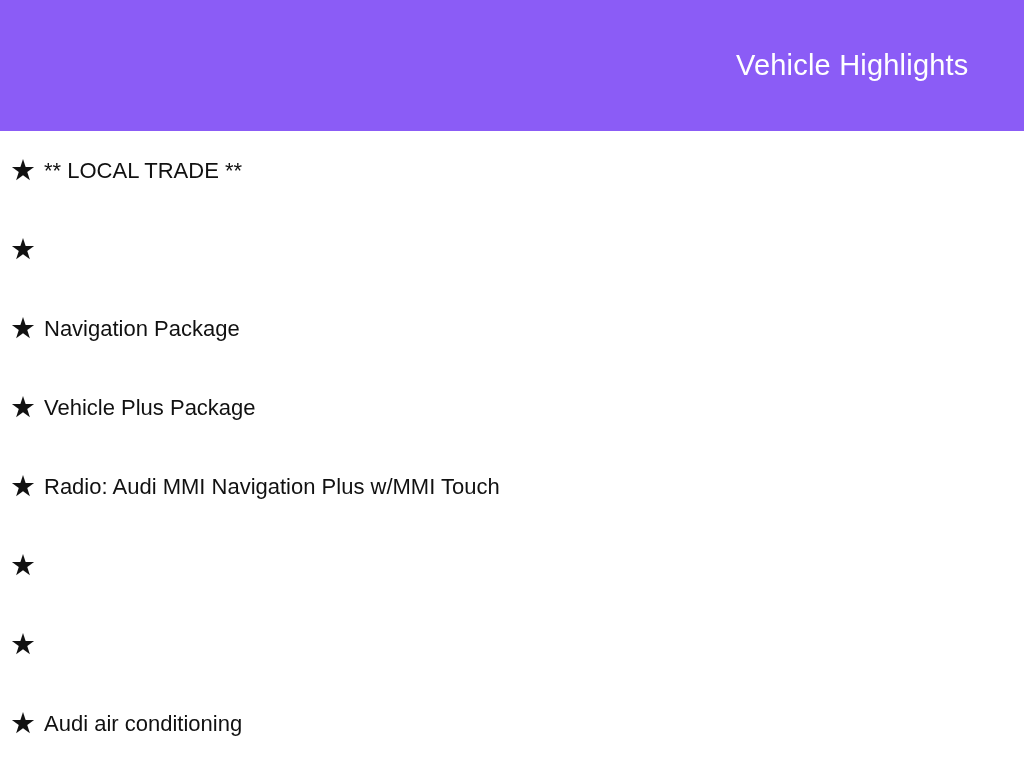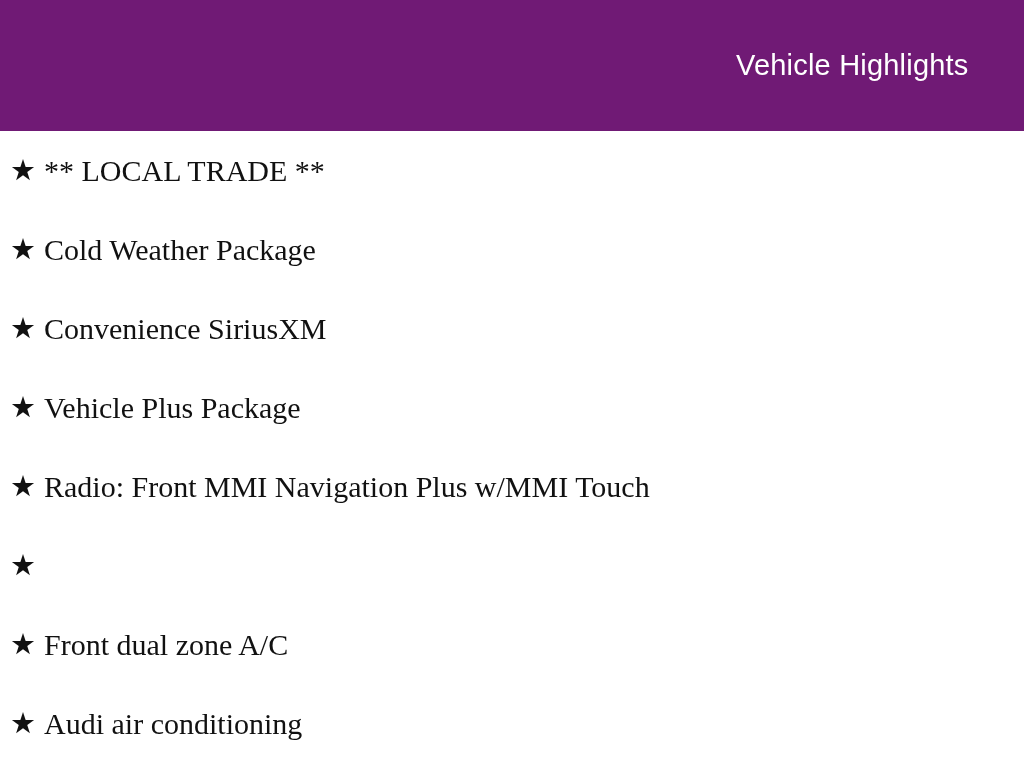--- a/index.html
+++ b/index.html
@@ -6,21 +6,21 @@
   html, body {
     width: 1024px;
     height: 768px;
     overflow: hidden;
     background: #ffffff;
     font-family: "Liberation Sans", sans-serif;
   }
   .header {
     width: 1024px;
     height: 131px;
-    background: #701a75;
+    background: #8b5cf6;
     display: flex;
     align-items: center;
   }
   .header-title {
     color: #ffffff;
     font-size: 29px;
     margin-left: 736px;
     letter-spacing: 0.2px;
     white-space: nowrap;
   }
@@ -35,58 +35,55 @@
     color: #111111;
   }
   .star {
     font-family: "DejaVu Sans", sans-serif;
     font-size: 29px;
     line-height: 1;
     margin-right: 8px;
     color: #111111;
   }
   .label {
-    font-size: 30px;
+    font-size: 22px;
     color: #111111;
     white-space: nowrap;
-    font-family: Liberation Serif, serif;
   }
 </style>
 </head>
 <body>
 
 <div class="header">
   <span class="header-title">Vehicle Highlights</span>
 </div>
 
 <div class="highlights-list">
   <div class="highlight-item">
     <span class="star">★</span>
     <span class="label">** LOCAL TRADE **</span>
   </div>
   <div class="highlight-item">
     <span class="star">★</span>
-    <span class="label">Cold Weather Package</span>
   </div>
   <div class="highlight-item">
     <span class="star">★</span>
-    <span class="label">Convenience SiriusXM</span>
+    <span class="label">Navigation Package</span>
   </div>
   <div class="highlight-item">
     <span class="star">★</span>
     <span class="label">Vehicle Plus Package</span>
   </div>
   <div class="highlight-item">
     <span class="star">★</span>
-    <span class="label">Radio: Front MMI Navigation Plus w/MMI Touch</span>
+    <span class="label">Radio: Audi MMI Navigation Plus w/MMI Touch</span>
   </div>
   <div class="highlight-item">
     <span class="star">★</span>
   </div>
   <div class="highlight-item">
     <span class="star">★</span>
-    <span class="label">Front dual zone A/C</span>
   </div>
   <div class="highlight-item">
     <span class="star">★</span>
     <span class="label">Audi air conditioning</span>
   </div>
 </div>
 
 </body></html>

